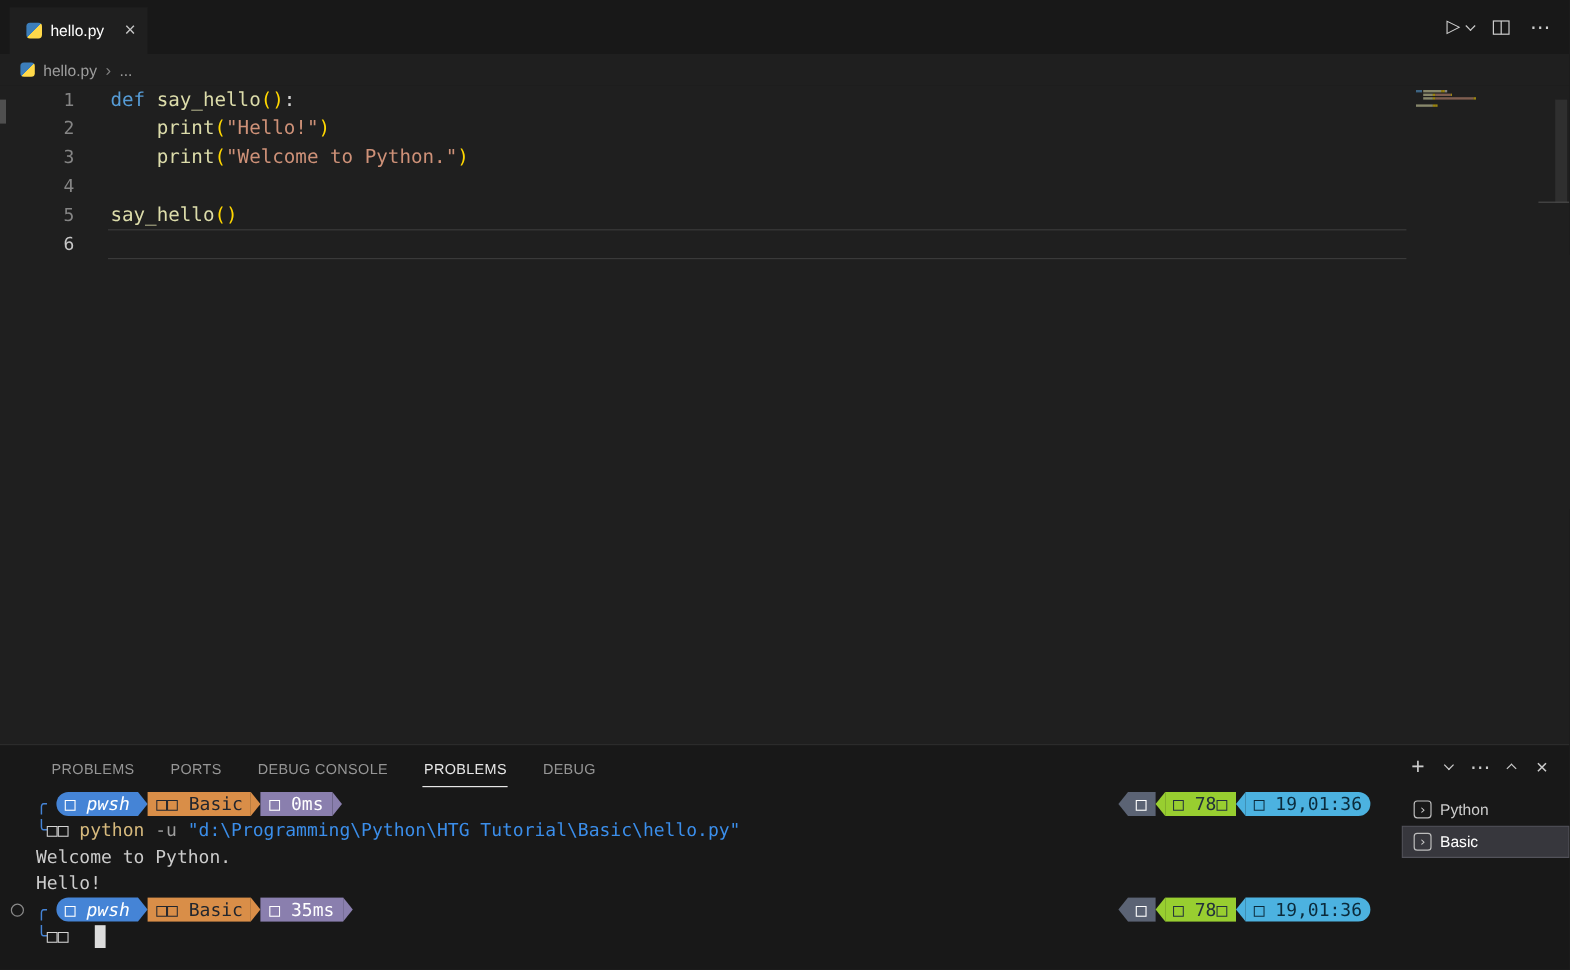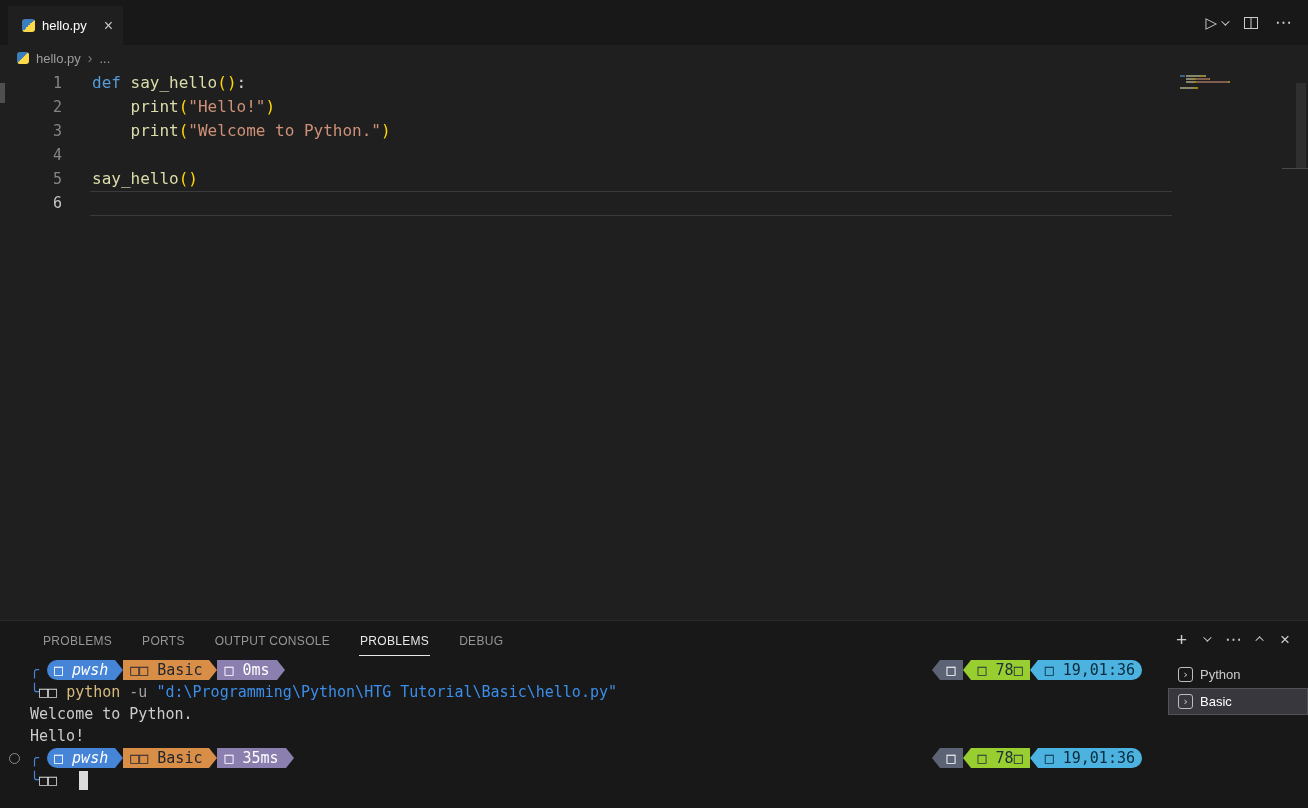--- a/index.html
+++ b/index.html
@@ -179,21 +179,21 @@
     </div>
     <div class="overview-line"></div>
     <div class="edge-marker"></div>
   </div>
 
   <div class="panel">
     <div class="panel-header">
       <div class="panel-tabs">
           <div class="ptab">PROBLEMS</div>
           <div class="ptab">PORTS</div>
-          <div class="ptab">OUTPUT CONSOLE</div>
+          <div class="ptab">DEBUG CONSOLE</div>
           <div class="ptab active">PROBLEMS</div>
           <div class="ptab">DEBUG</div>
         </div>
       <div class="panel-actions">
         <span class="plus">+</span>
         <span class="chev down"></span>
         <span class="ellip">⋯</span>
         <span class="chev up"></span>
         <span class="xicon">×</span>
       </div>

